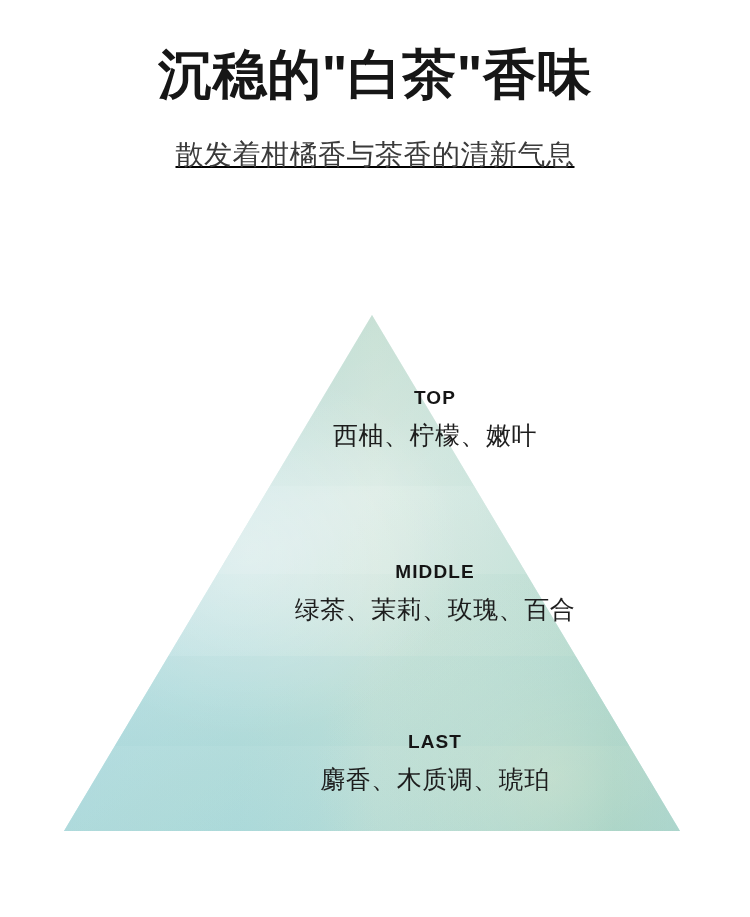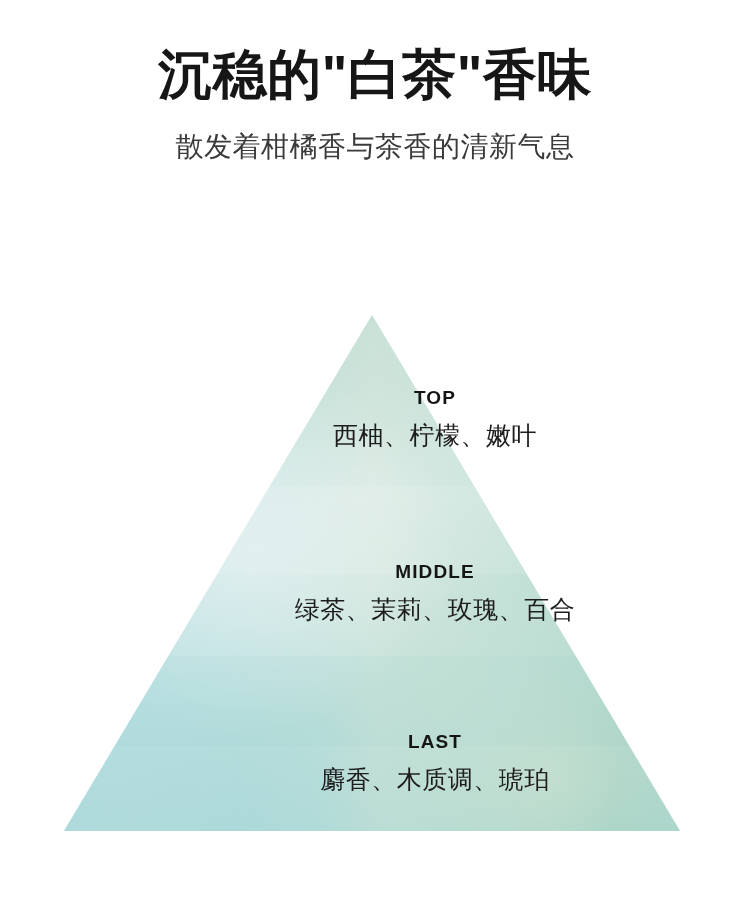--- a/index.html
+++ b/index.html
@@ -28,21 +28,22 @@
   .page-title {
     margin: 0;
     padding-top: 44px;
     font-size: 54px;
     line-height: 1.12;
     font-weight: 700;
     letter-spacing: 0.5px;
     color: #161616;
   }
   .subtitle-block {
-    margin-top: 20px;
+    margin-top: 28px;
+    text-decoration: underline;
   }
   .subtitle-line {
     font-size: 28px;
     line-height: 1.62;
     font-weight: 400;
     color: #3a3a3a;
     letter-spacing: 0.5px;
   }
 
   

